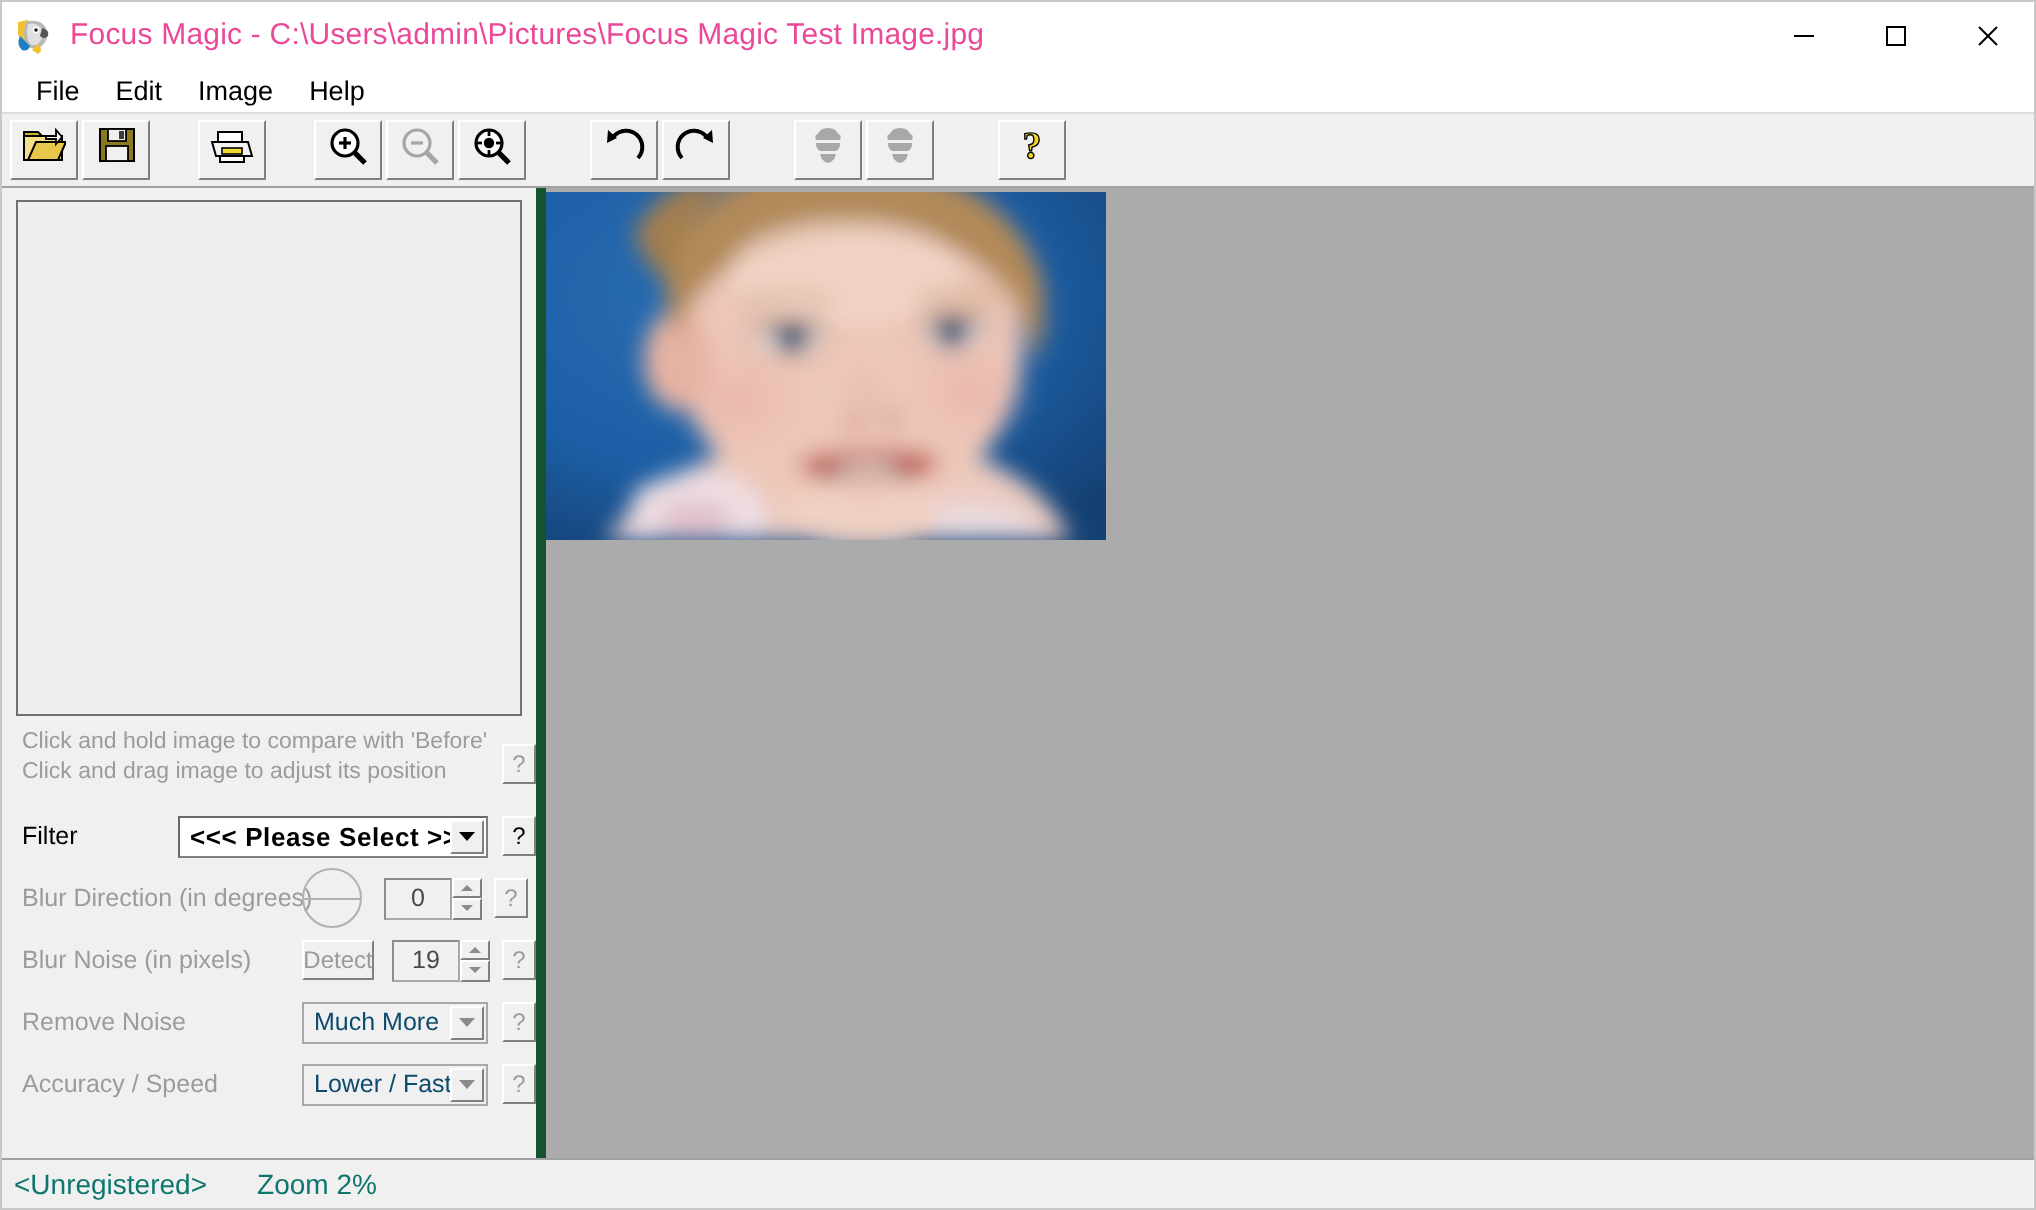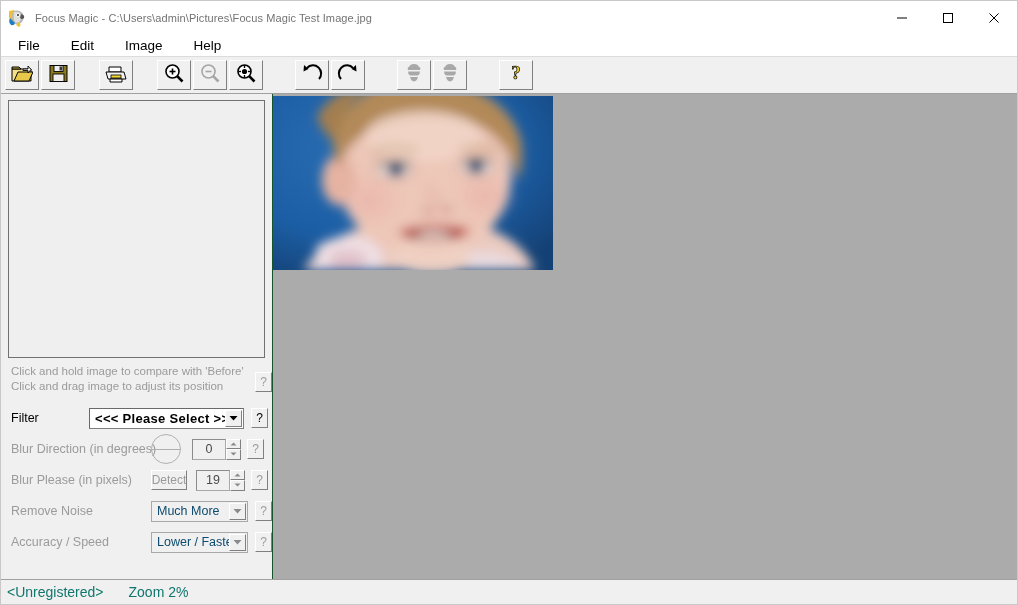--- a/index.html
+++ b/index.html
@@ -29,22 +29,22 @@
     flex: 0 0 auto;
     position: relative;
   }
   .title-icon {
     width: 20px; height: 20px;
     margin-left: 6px; margin-right: 8px;
     position: relative;
     flex: 0 0 auto;
   }
   .title-text {
-    font-size: 11px;
-    color: #737373;
+    font-size: 15px;
+    color: #ec4899;
     white-space: nowrap;
     letter-spacing: 0.1px;
   }
   .wincontrols {
     position: absolute;
     right: 0; top: 0;
     height: 33px;
     display: flex;
   }
   .wbtn {
@@ -56,21 +56,20 @@
   
   .menubar {
     height: 22px;
     background: #ffffff;
     display: flex;
     align-items: center;
     padding-left: 8px;
     flex: 0 0 auto;
     font-size: 13.5px;
     color: #000;
-    gap: 13px;
   }
   .menu-item {
     padding: 2px 9px;
     white-space: nowrap;
   }
 
   
   .toolbar {
     height: 36px;
     background: #f0f0f0;
@@ -112,21 +111,21 @@
     position: relative;
   }
   .leftpanel {
     width: 272px;
     flex: 0 0 272px;
     background: #f0f0f0;
     display: flex;
     flex-direction: column;
     position: relative;
     box-sizing: border-box;
-    border-right: 1px solid #14532d;
+    border-right: 5px solid #14532d;
   }
   .preview-box {
     margin: 6px 7px 0 7px;
     height: 258px;
     background: #efefef;
     border: 1px solid #707070;
     box-sizing: border-box;
   }
   .hint-block {
     margin: 6px 0 0 10px;
@@ -516,21 +515,21 @@
                 <svg width="7" height="4" viewBox="0 0 7 4">
                     <path d="M0.5 0.5 L6.5 0.5 L3.5 3.5 Z" fill="#8a8a8a"></path>
                   </svg>
               </div>
             </div>
           </div>
           <div class="qbtn">?</div>
         </div>
 
         <div class="row">
-          <div class="row-label wide disabled">Blur Please (in pixels)</div>
+          <div class="row-label wide disabled">Blur Noise (in pixels)</div>
           <div class="detect-btn">Detect</div>
           <div class="spin-wrap">
             <div class="spin-field">19</div>
             <div class="spin-btns">
               <div class="spin-up">
                 <svg width="7" height="4" viewBox="0 0 7 4">
                     <path d="M0.5 3.5 L3.5 0.5 L6.5 3.5 Z" fill="#8a8a8a"></path>
                   </svg>
               </div>
               <div class="spin-dn">

